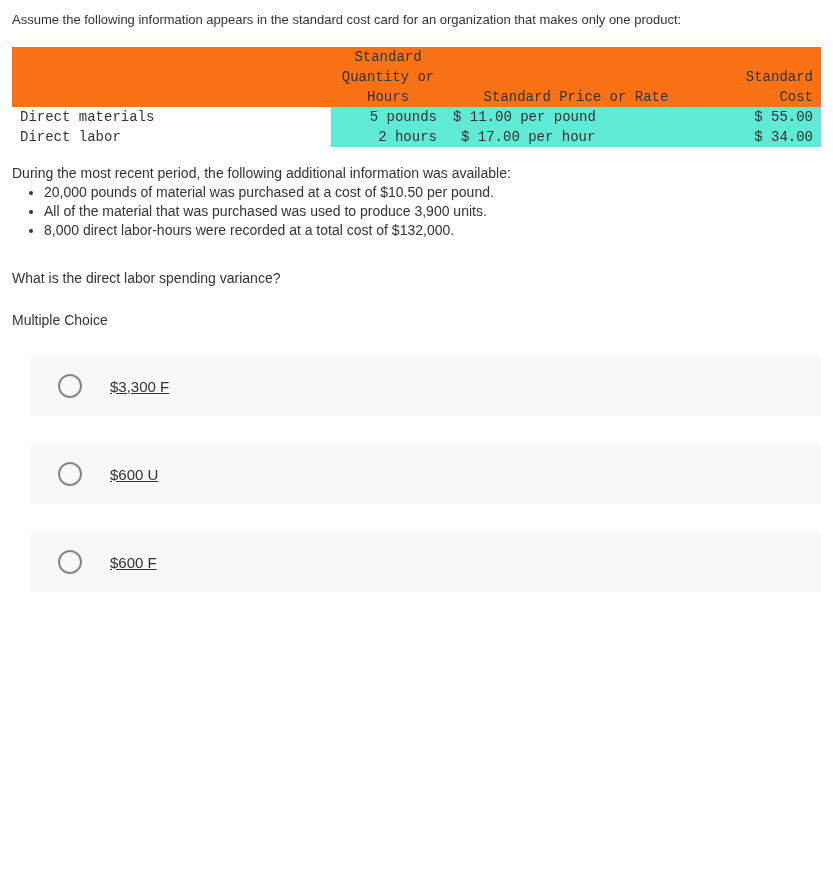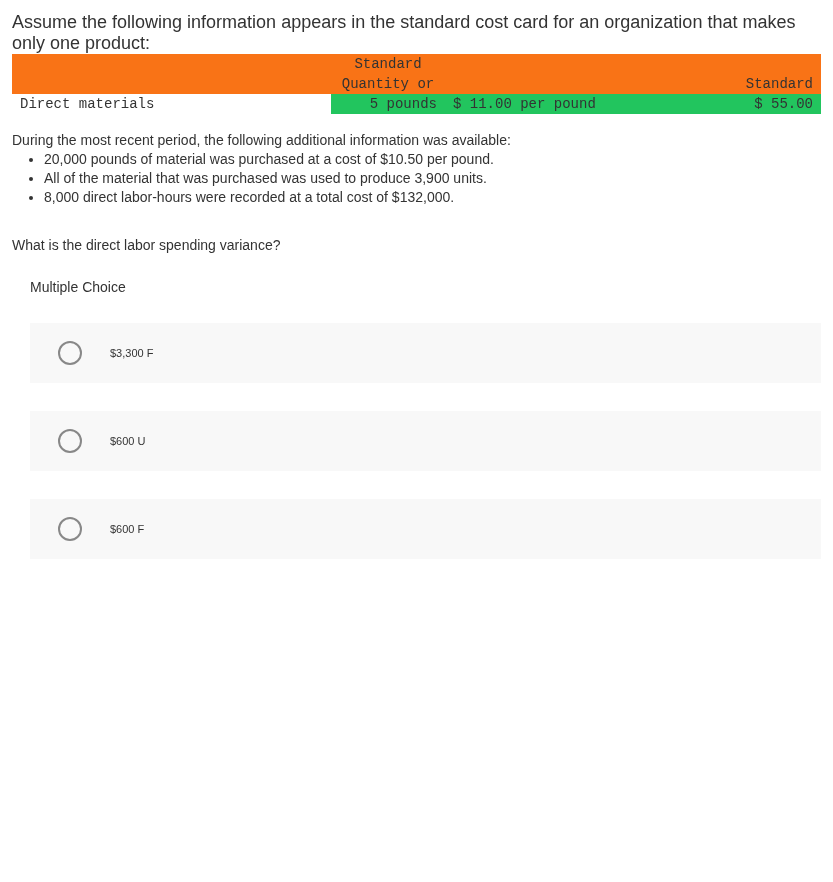--- a/index.html
+++ b/index.html
@@ -9,21 +9,22 @@
     }
     body {
       font-family: Arial, sans-serif;
       font-size: 14px;
       color: #333;
       background: #fff;
       padding: 12px;
       width: 833px;
     }
     .intro {
-      font-size: 18px;
+      margin-bottom: 20px;
+      font-size: 13px;
     }
     .cost-table {
       width: 100%;
       border-collapse: collapse;
       font-family: "Courier New", monospace;
       font-size: 14px;
       margin-bottom: 18px;
     }
     .cost-table td {
       padding: 2px 8px;
@@ -43,38 +44,37 @@
     }
     .cost-table .rate-col {
       text-align: left;
       width: 230px;
     }
     .cost-table .cost-col {
       text-align: right;
       width: 100px;
     }
     .bg-gray {
-      background: #22c55e;
+      background: #5eead4;
     }
     .additional-info {
       margin-bottom: 0;
     }
     .bullets {
       list-style: disc;
       padding-left: 32px;
       margin-bottom: 32px;
     }
     .bullets li {
       margin: 3px 0;
     }
     .question {
       margin-bottom: 26px;
     }
     .mc-label {
-      margin-left: 18px;
       margin-bottom: 28px;
     }
     .choices {
       padding-left: 18px;
     }
     .choice {
       background: #f8f8f8;
       padding: 18px 28px;
       margin-bottom: 28px;
       display: flex;
@@ -83,21 +83,22 @@
     }
     .radio {
       width: 24px;
       height: 24px;
       border: 2px solid #888;
       border-radius: 50%;
       margin-right: 28px;
       flex-shrink: 0;
     }
     .choice-text {
-      font-size: 11px;
+      font-size: 15px;
+      text-decoration: underline;
     }
   </style>
 </head>
 <body>
 
 <p class="intro">Assume the following information appears in the standard cost card for an organization that makes only one product:</p>
 
 <table class="cost-table">
   <tbody>
       <tr class="header-row">
@@ -105,25 +106,37 @@
     <td class="qty-col bg-gray">Standard</td>
     <td class="rate-col bg-gray"></td>
     <td class="cost-col bg-gray"></td>
   </tr>
   <tr class="header-row">
     <td class="label-col bg-gray"></td>
     <td class="qty-col bg-gray" style="text-align:center">Quantity or</td>
     <td class="rate-col bg-gray"></td>
     <td class="cost-col bg-gray" style="text-align:right">Standard</td>
   </tr>
+  <tr class="header-row">
+    <td class="label-col bg-gray"></td>
+    <td class="qty-col bg-gray">Hours</td>
+    <td class="rate-col bg-gray" style="text-align:center">Standard Price or Rate</td>
+    <td class="cost-col bg-gray" style="text-align:right">Cost</td>
+  </tr>
   <tr>
     <td class="label-col">Direct materials</td>
     <td class="qty-col bg-gray">5 pounds</td>
     <td class="rate-col bg-gray">$ 11.00 per pound</td>
     <td class="cost-col bg-gray">$ 55.00</td>
+  </tr>
+  <tr>
+    <td class="label-col">Direct labor</td>
+    <td class="qty-col bg-gray">2 hours</td>
+    <td class="rate-col bg-gray" style="padding-left:16px">$ 17.00 per hour</td>
+    <td class="cost-col bg-gray">$ 34.00</td>
   </tr>
 </tbody>
   </table>
 
 <p class="additional-info">During the most recent period, the following additional information was available:</p>
 
 <ul class="bullets">
   <li>20,000 pounds of material was purchased at a cost of $10.50 per pound.</li>
   <li>All of the material that was purchased was used to produce 3,900 units.</li>
   <li>8,000 direct labor-hours were recorded at a total cost of $132,000.</li>

